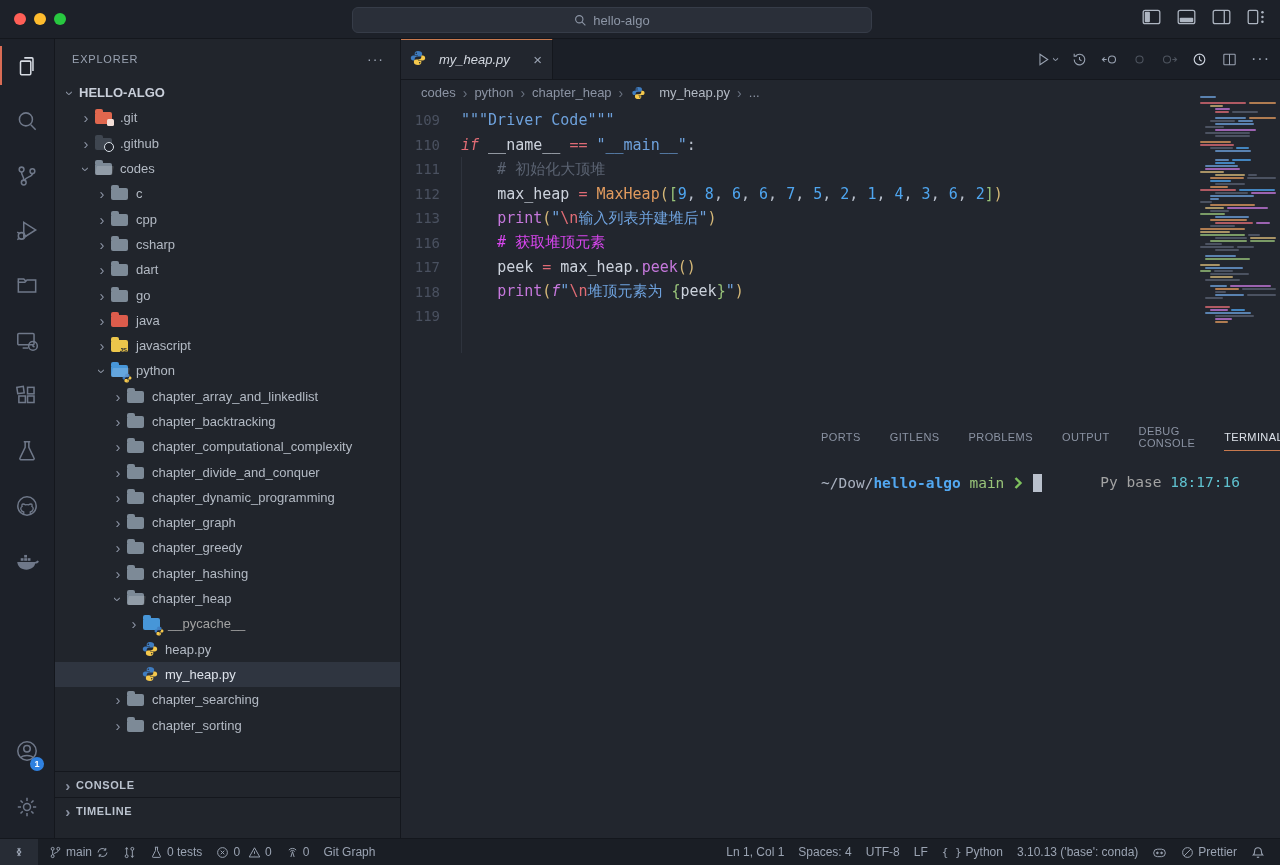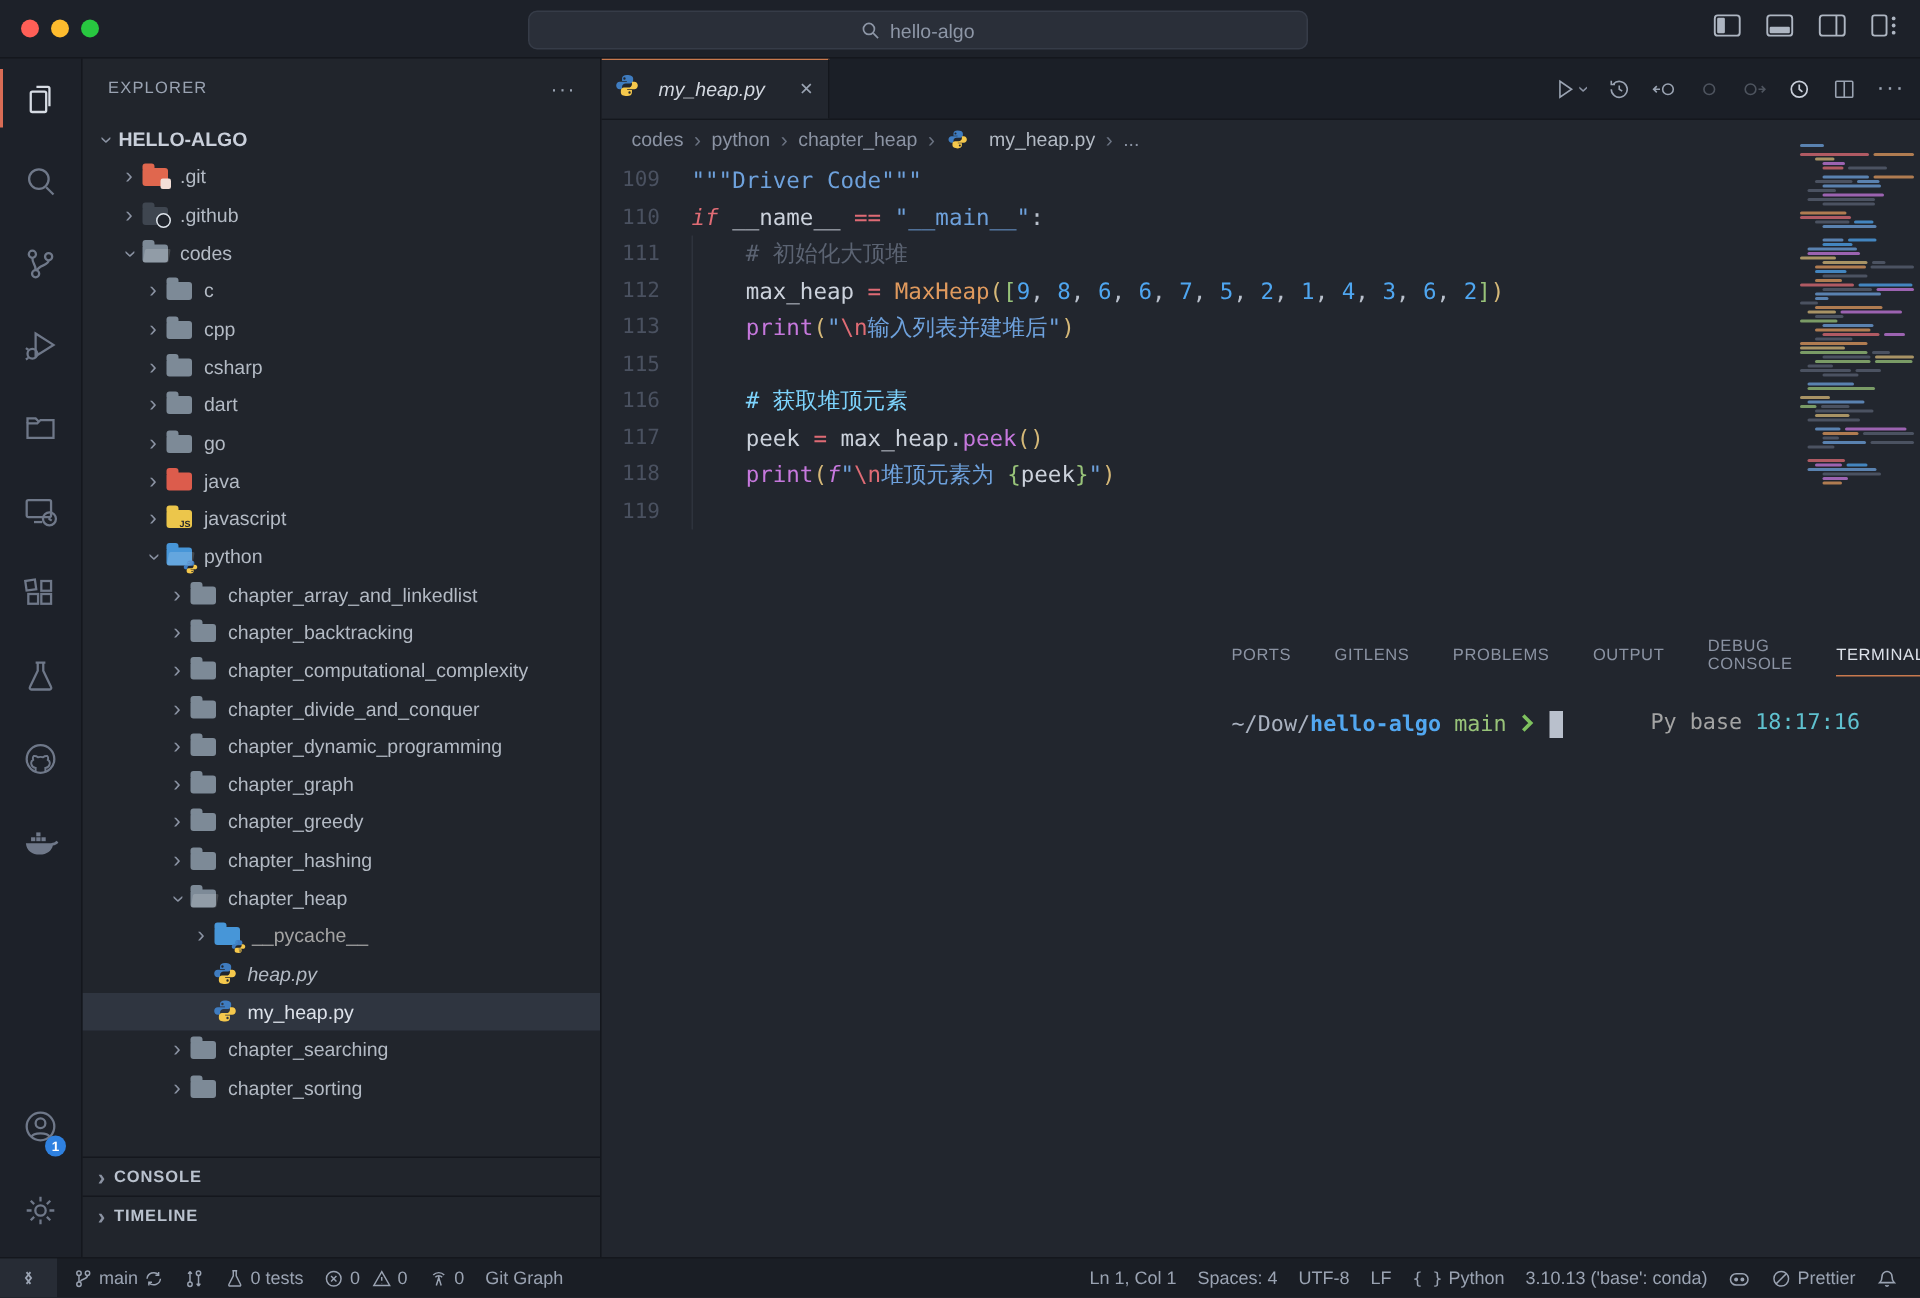--- a/index.html
+++ b/index.html
@@ -349,21 +349,21 @@
       <div class="trow" style="padding-left: 72px;">
         <span class="chev">›</span>
         <span class="folder" style="background: rgb(71, 150, 216);">
           <span class="emb py"><svg class="pyicon" viewBox="0 0 16 16" style="width: 10px; height: 10px; margin: 0px;">
     <path fill="#3f7cc0" d="M7.9 1C5.9 1 4.7 1.9 4.7 3.4V5h3.2v.5H3.2C1.8 5.5 .8 6.6 .8 8s1 2.5 2.4 2.5h1.5V8.9c0-1.3 1.1-2.3 2.4-2.3H10c1.2 0 2.1-.9 2.1-2.1V3.4C12.1 1.9 10.6 1 7.9 1zM6.3 2.5a.8.8 0 1 1 0 1.6.8.8 0 0 1 0-1.6z"></path>
     <path fill="#f5c84c" d="M8.1 15c2 0 3.2-.9 3.2-2.4V11H8.1v-.5h4.7c1.4 0 2.4-1.1 2.4-2.5s-1-2.5-2.4-2.5h-1.5v1.6c0 1.3-1.1 2.3-2.4 2.3H6c-1.2 0-2.1.9-2.1 2.1v1.1C3.9 14.1 5.4 15 8.1 15zM9.7 13.5a.8.8 0 1 1 0-1.6.8.8 0 0 1 0 1.6z"></path>
   </svg></span>
         </span>
         <span class="tlabel dim">__pycache__</span>
       </div>
-      <div class="trow" style="padding-left: 72px; font-style: italic;">
+      <div class="trow" style="padding-left: 72px;">
         <span class="chev"></span>
         <svg class="pyicon" viewBox="0 0 16 16">
     <path fill="#3f7cc0" d="M7.9 1C5.9 1 4.7 1.9 4.7 3.4V5h3.2v.5H3.2C1.8 5.5 .8 6.6 .8 8s1 2.5 2.4 2.5h1.5V8.9c0-1.3 1.1-2.3 2.4-2.3H10c1.2 0 2.1-.9 2.1-2.1V3.4C12.1 1.9 10.6 1 7.9 1zM6.3 2.5a.8.8 0 1 1 0 1.6.8.8 0 0 1 0-1.6z"></path>
     <path fill="#f5c84c" d="M8.1 15c2 0 3.2-.9 3.2-2.4V11H8.1v-.5h4.7c1.4 0 2.4-1.1 2.4-2.5s-1-2.5-2.4-2.5h-1.5v1.6c0 1.3-1.1 2.3-2.4 2.3H6c-1.2 0-2.1.9-2.1 2.1v1.1C3.9 14.1 5.4 15 8.1 15zM9.7 13.5a.8.8 0 1 1 0-1.6.8.8 0 0 1 0 1.6z"></path>
   </svg>
         <span class="tlabel">heap.py</span>
       </div>
       <div class="trow sel" style="padding-left: 72px;">
         <span class="chev"></span>
         <svg class="pyicon" viewBox="0 0 16 16">
@@ -473,26 +473,22 @@
       </div>
       <div class="cline">
         <span class="ln">112</span>
         <span class="ctext"><span style="color: rgb(204, 210, 220);">    </span><span style="color: rgb(204, 210, 220);">max_heap</span><span style="color: rgb(204, 210, 220);"> </span><span style="color: rgb(223, 107, 117);">=</span><span style="color: rgb(204, 210, 220);"> </span><span style="color: rgb(224, 154, 94);">MaxHeap</span><span style="color: rgb(213, 184, 120);">(</span><span style="color: rgb(152, 195, 121);">[</span><span style="color: rgb(79, 166, 240);">9</span><span style="color: rgb(185, 192, 204);">, </span><span style="color: rgb(79, 166, 240);">8</span><span style="color: rgb(185, 192, 204);">, </span><span style="color: rgb(79, 166, 240);">6</span><span style="color: rgb(185, 192, 204);">, </span><span style="color: rgb(79, 166, 240);">6</span><span style="color: rgb(185, 192, 204);">, </span><span style="color: rgb(79, 166, 240);">7</span><span style="color: rgb(185, 192, 204);">, </span><span style="color: rgb(79, 166, 240);">5</span><span style="color: rgb(185, 192, 204);">, </span><span style="color: rgb(79, 166, 240);">2</span><span style="color: rgb(185, 192, 204);">, </span><span style="color: rgb(79, 166, 240);">1</span><span style="color: rgb(185, 192, 204);">, </span><span style="color: rgb(79, 166, 240);">4</span><span style="color: rgb(185, 192, 204);">, </span><span style="color: rgb(79, 166, 240);">3</span><span style="color: rgb(185, 192, 204);">, </span><span style="color: rgb(79, 166, 240);">6</span><span style="color: rgb(185, 192, 204);">, </span><span style="color: rgb(79, 166, 240);">2</span><span style="color: rgb(152, 195, 121);">]</span><span style="color: rgb(213, 184, 120);">)</span></span>
       </div>
       <div class="cline">
         <span class="ln">113</span>
         <span class="ctext"><span style="color: rgb(204, 210, 220);">    </span><span style="color: rgb(198, 120, 221);">print</span><span style="color: rgb(213, 184, 120);">(</span><span style="color: rgb(110, 161, 220);">"</span><span style="color: rgb(224, 108, 117);">\n</span><span style="color: rgb(110, 161, 220);">输入列表并建堆后</span><span style="color: rgb(110, 161, 220);">"</span><span style="color: rgb(213, 184, 120);">)</span></span>
       </div>
       <div class="cline">
-        <span class="ln">115</span>
-        <span class="ctext"></span>
-      </div>
-      <div class="cline">
         <span class="ln">116</span>
-        <span class="ctext"><span style="color: #7dd3fc;">    # 获取堆顶元素</span></span>
+        <span class="ctext"><span style="color: #d946ef;">    # 获取堆顶元素</span></span>
       </div>
       <div class="cline">
         <span class="ln">117</span>
         <span class="ctext"><span style="color: rgb(204, 210, 220);">    </span><span style="color: rgb(204, 210, 220);">peek</span><span style="color: rgb(204, 210, 220);"> </span><span style="color: rgb(223, 107, 117);">=</span><span style="color: rgb(204, 210, 220);"> </span><span style="color: rgb(204, 210, 220);">max_heap</span><span style="color: rgb(185, 192, 204);">.</span><span style="color: rgb(198, 120, 221);">peek</span><span style="color: rgb(213, 184, 120);">()</span></span>
       </div>
       <div class="cline">
         <span class="ln">118</span>
         <span class="ctext"><span style="color: rgb(204, 210, 220);">    </span><span style="color: rgb(198, 120, 221);">print</span><span style="color: rgb(213, 184, 120);">(</span><span style="color: rgb(198, 120, 221); font-style: italic;">f</span><span style="color: rgb(110, 161, 220);">"</span><span style="color: rgb(224, 108, 117);">\n</span><span style="color: rgb(110, 161, 220);">堆顶元素为 </span><span style="color: rgb(152, 195, 121);">{</span><span style="color: rgb(204, 210, 220);">peek</span><span style="color: rgb(152, 195, 121);">}</span><span style="color: rgb(110, 161, 220);">"</span><span style="color: rgb(213, 184, 120);">)</span></span>
       </div>
       <div class="cline">

